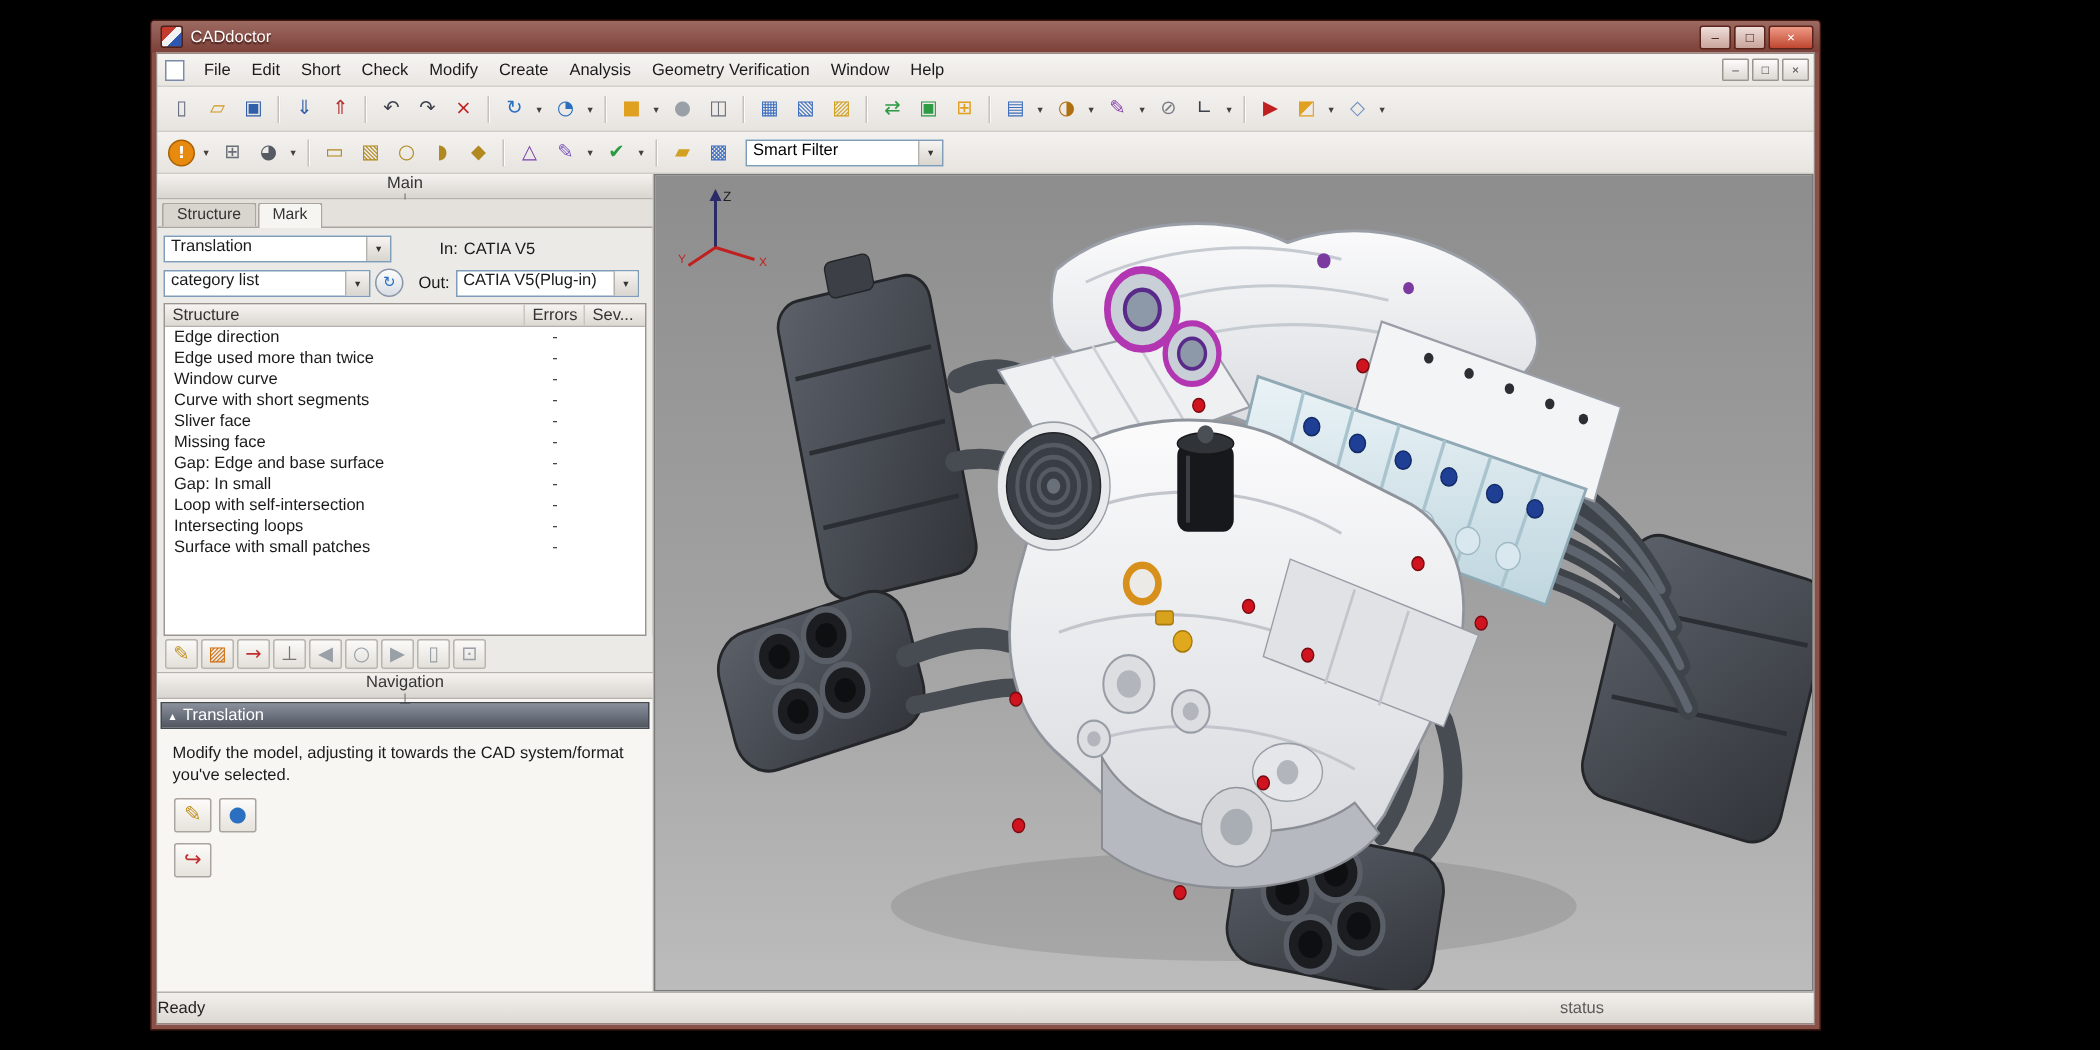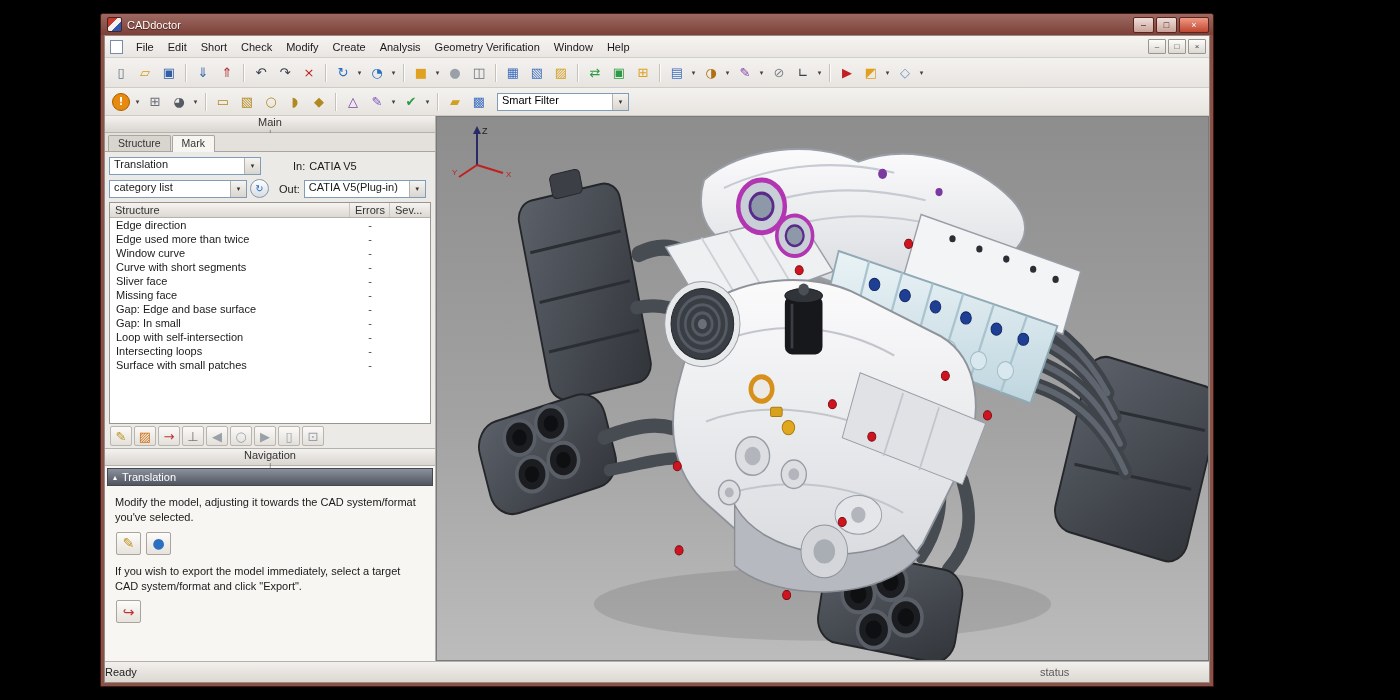--- a/index.html
+++ b/index.html
@@ -333,21 +333,20 @@
           <div class="nav-body">
             <div class="section-bar">
               <span class="chev">▴</span>
               <span>Translation</span>
             </div>
             <p>Modify the model, adjusting it towards the CAD system/format you've selected.</p>
             <div class="nav-btnrow">
                 <span class="tbtn" style="color: rgb(192, 144, 32);">✎</span>
                 <span class="tbtn" style="color: rgb(43, 111, 192);">●</span>
               </div>
-            <p>If you wish to export the model immediately, select a target CAD system/format and click "Export".</p>
             <div class="nav-btnrow">
                 <span class="tbtn" style="color: rgb(192, 48, 48);">↪</span>
               </div>
           </div>
         </div>
       </div>
 
       <div class="viewport">
         <svg class="model" viewBox="0 0 860 535" preserveAspectRatio="none">
           <defs>

